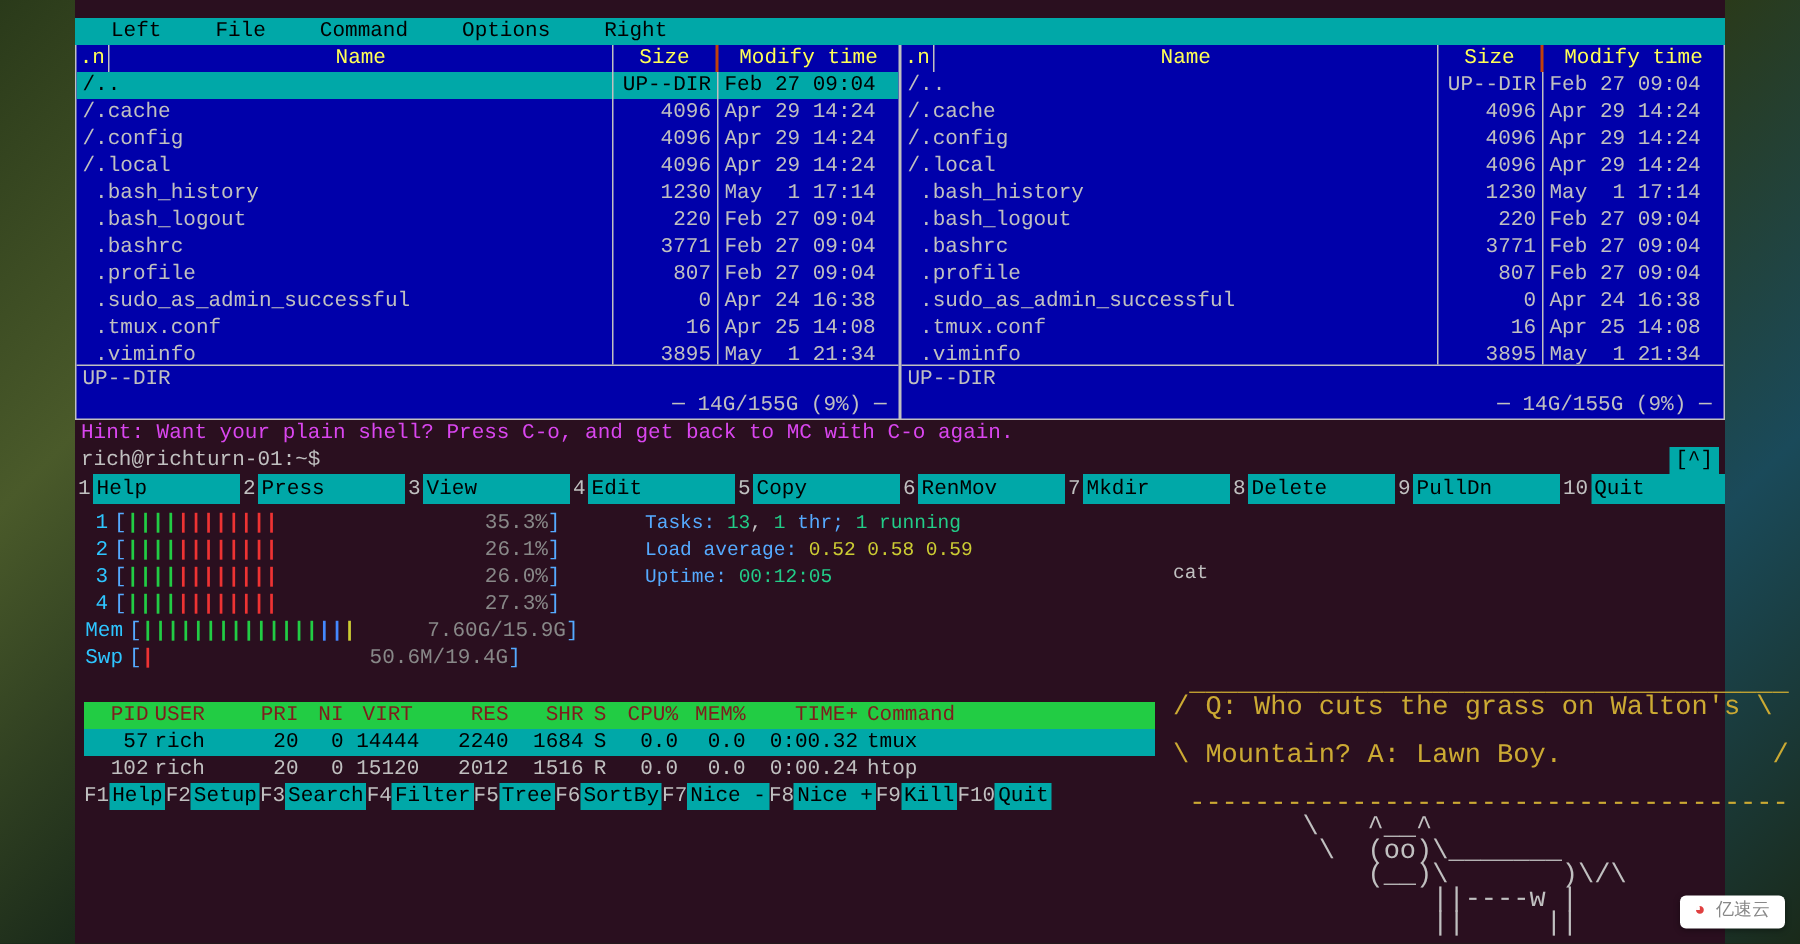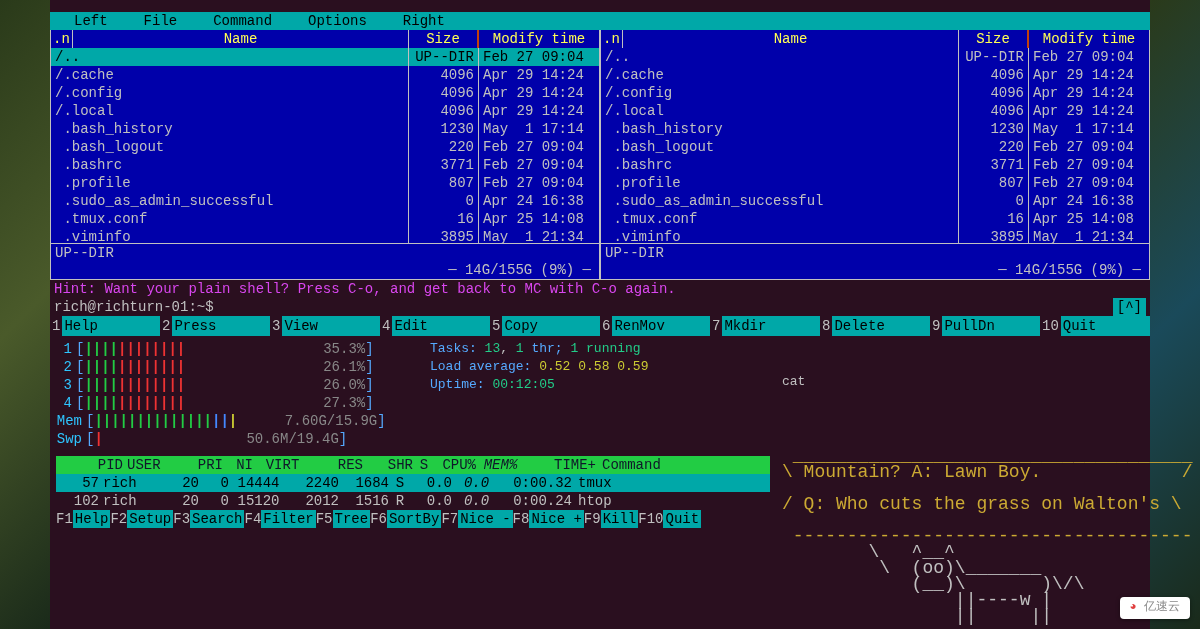--- a/index.html
+++ b/index.html
@@ -90,31 +90,31 @@
   .cpu-row{ display:flex; height:18px; line-height:18px;}
   .cpu-row .id{ color:#2ec5ff; width:20px; text-align:right; padding-right:4px;}
   .cpu-row .br{ color:#55aaff;}
   .cpu-row .bars{ font-weight:bold; letter-spacing:0;}
   .cpu-row .pct{ color:#888; padding-left:0; text-align:right;}
   .bar-g{color:#22cc44;} .bar-r{color:#ee3333;}
   .bar-y{color:#cccc33;} .bar-b{color:#4488ff;}
   .stats{ position:absolute; left:380px; top:4px; color:#55aaff; font-size:13px; line-height:18px;}
   .stats .y{ color:#cccc33;} .stats .g{ color:#22cc88;} .stats .w{ color:#c0c0c0;}
   .htop-head{
-    background:#22cc44; color:#0f172a; height:18px; line-height:18px;
-    display:flex; margin-top:8px; white-space:pre;padding-left:24px;
+    background:#22cc44; color:#7f1d1d; height:18px; line-height:18px;
+    display:flex; margin-top:20px; white-space:pre;
   }
   .proc-row{ height:18px; line-height:18px; display:flex; white-space:pre; color:#c0c0c0;}
   .proc-row.sel{ background:#00a8a8; color:#000;}
   .pc{ padding:0 2px;}
   .p-pid{width:45px;text-align:right;} .p-user{width:60px;}
   .p-pri{width:40px;text-align:right;} .p-ni{width:30px;text-align:right;}
   .p-virt{width:55px;text-align:center;} .p-res{width:55px;text-align:right;}
   .p-shr{width:50px;text-align:right;} .p-s{width:18px;text-align:center;}
-  .p-cpu{width:45px;text-align:right;} .p-mem{width:45px;text-align:center;font-style:italic;}
+  .p-cpu{width:45px;text-align:right;} .p-mem{width:45px;text-align:right;}
   .p-time{width:75px;text-align:right;} .p-cmd{flex:1;padding-left:4px;}
   .htop-fkeys{ display:flex; height:18px; line-height:18px;}
   .htop-fkeys .fk{display:flex;}
   .htop-fkeys .num{ color:#c0c0c0;}
   .htop-fkeys .lab{ background:#00a8a8; color:#000; padding:0 2px;}
   .cow{ color:#c0c0c0; font-size:18px; line-height:16px;}
   .cow .y{ color:#ccaa33;}
   .watermark{
     position:absolute; right:10px; bottom:10px;
     background:#ffffff; color:#888; font-size:12px;
@@ -447,22 +447,22 @@
           </div>
         </div>
     </div>
 
     <div class="vdiv"></div>
 
     <div class="right-pane">
       <div>cat</div>
       <div class="cow" style="margin-top:8px">
 <span class="y"> _____________________________________</span>
+<div class="y">/ Q: Who cuts the grass on Walton's \</div>
 <div class="y">\ Mountain? A: Lawn Boy.             /</div>
-<div class="y">/ Q: Who cuts the grass on Walton's \</div>
 <span class="y"> -------------------------------------</span>
         \   ^__^
          \  (oo)\_______
             (__)\       )\/\
                 ||----w |
                 ||     ||</div>
       
     </div>
   </div>
 

